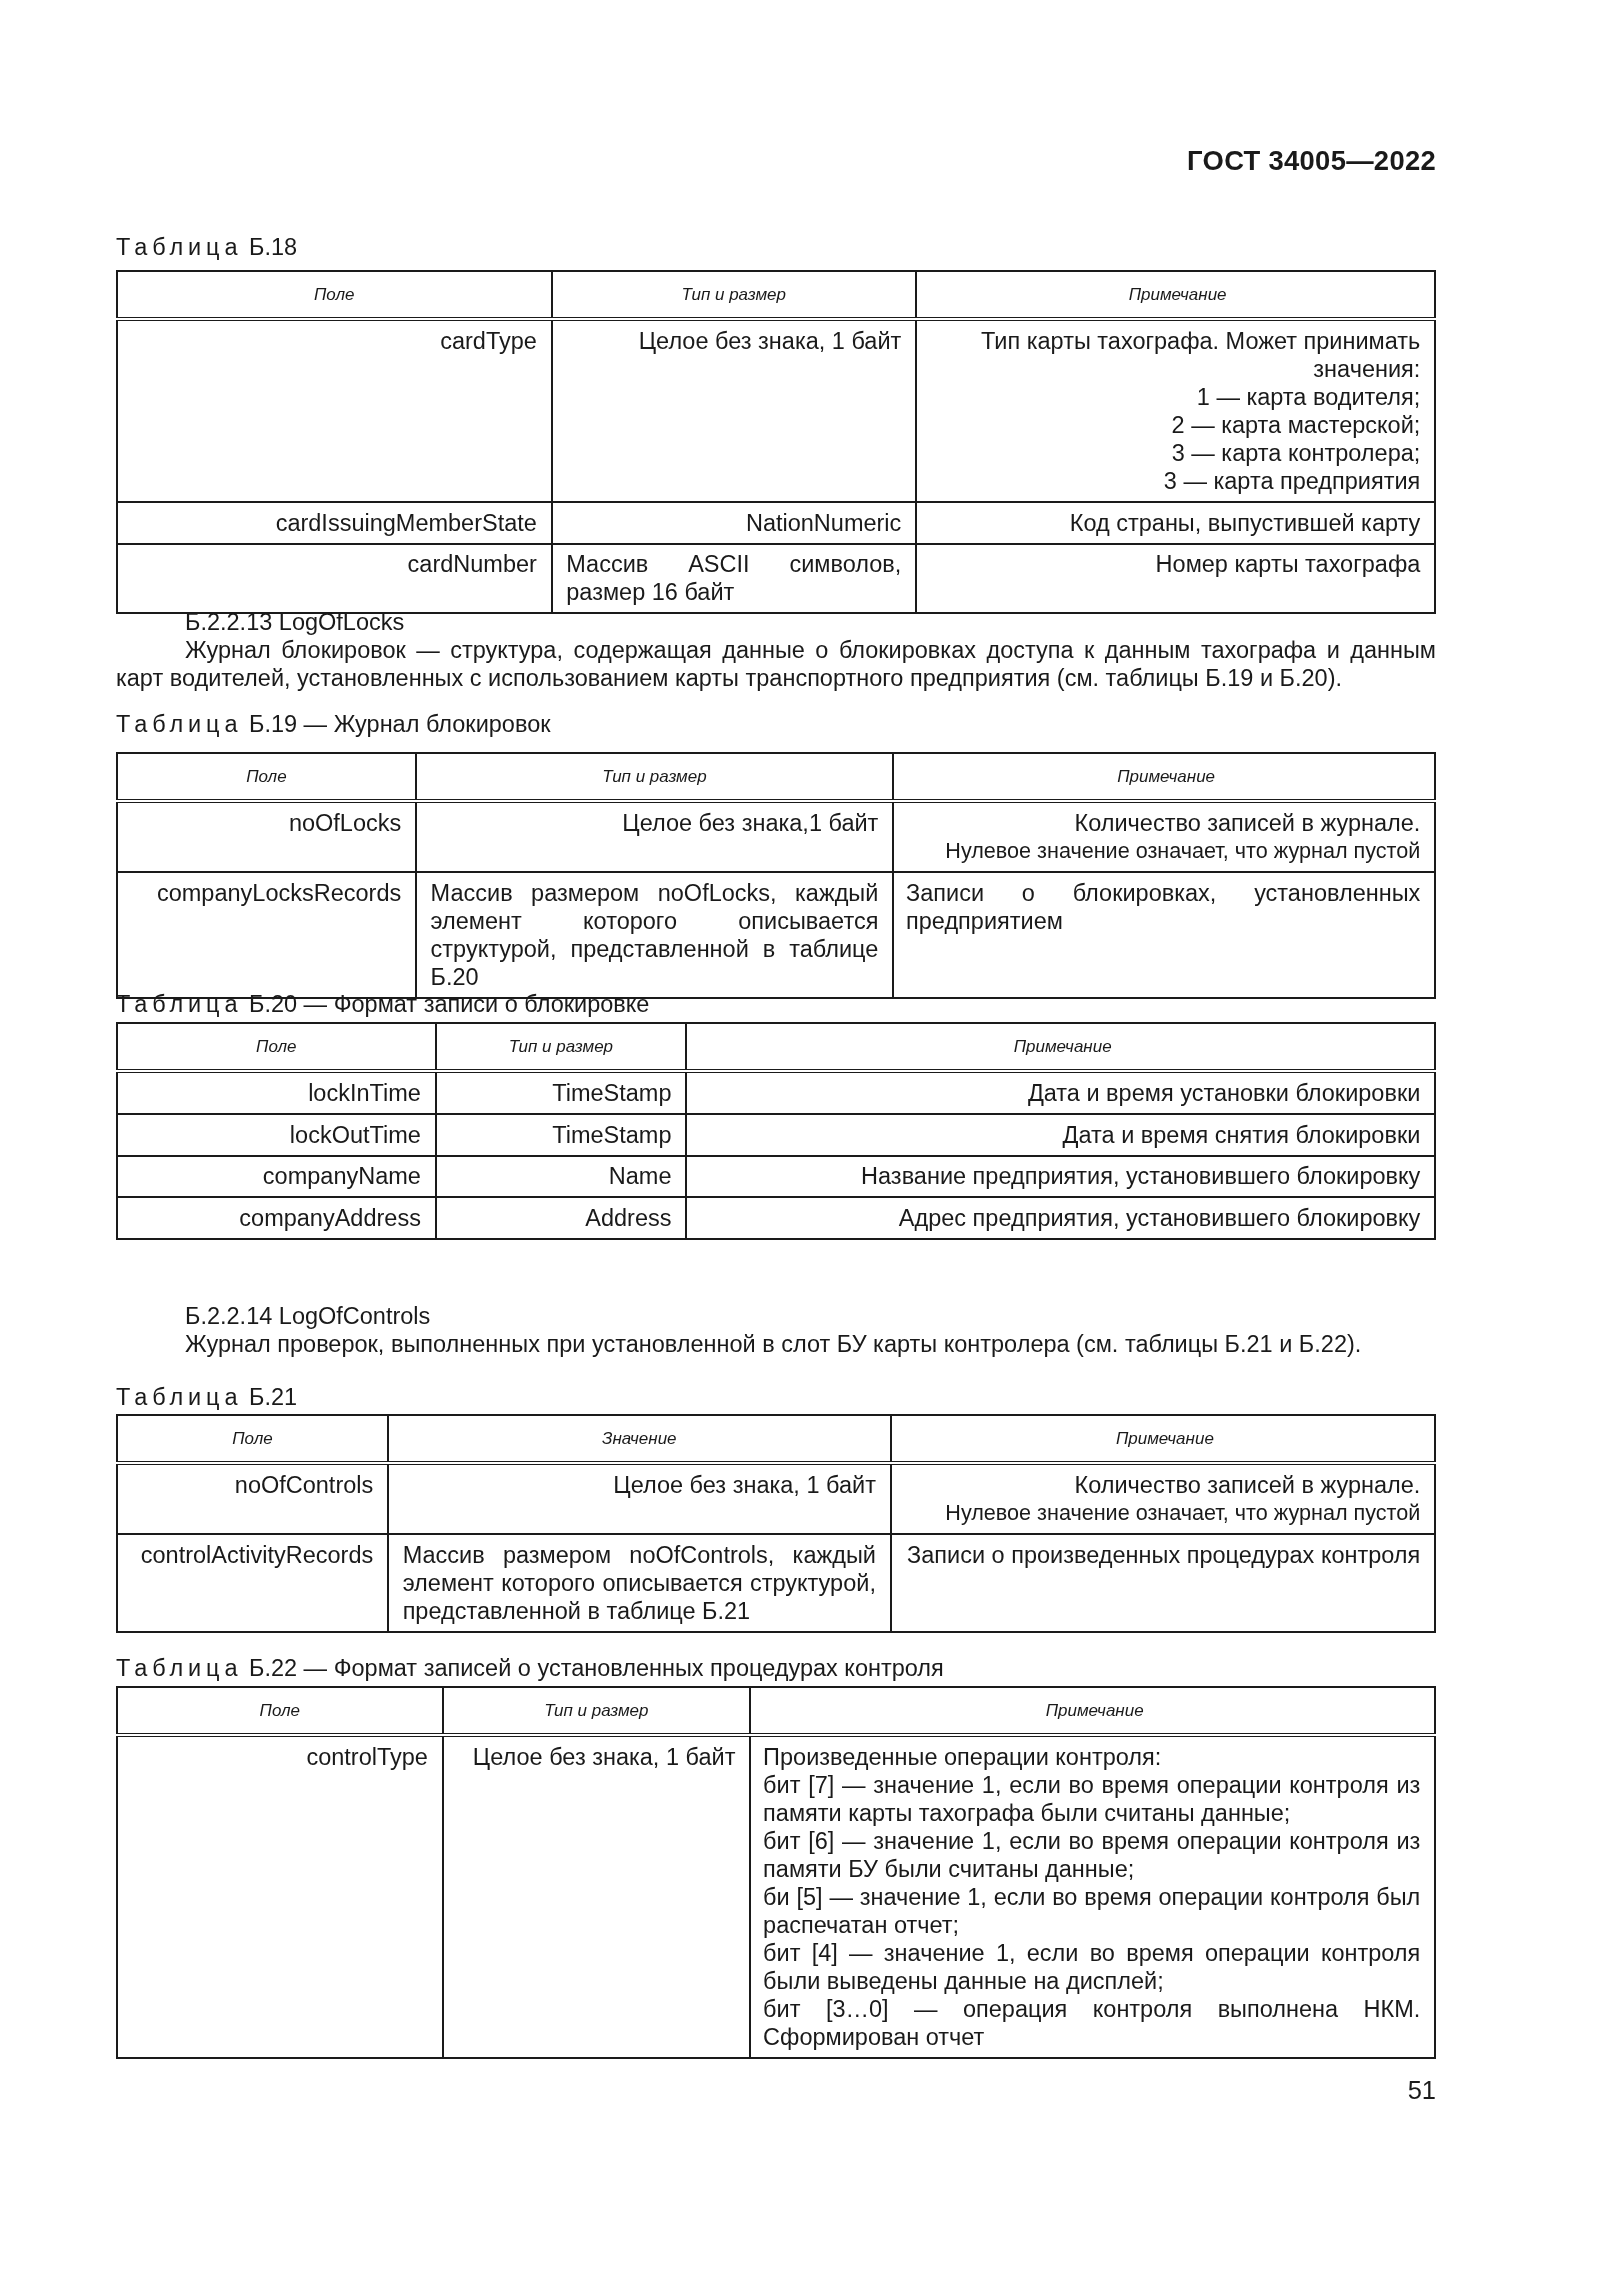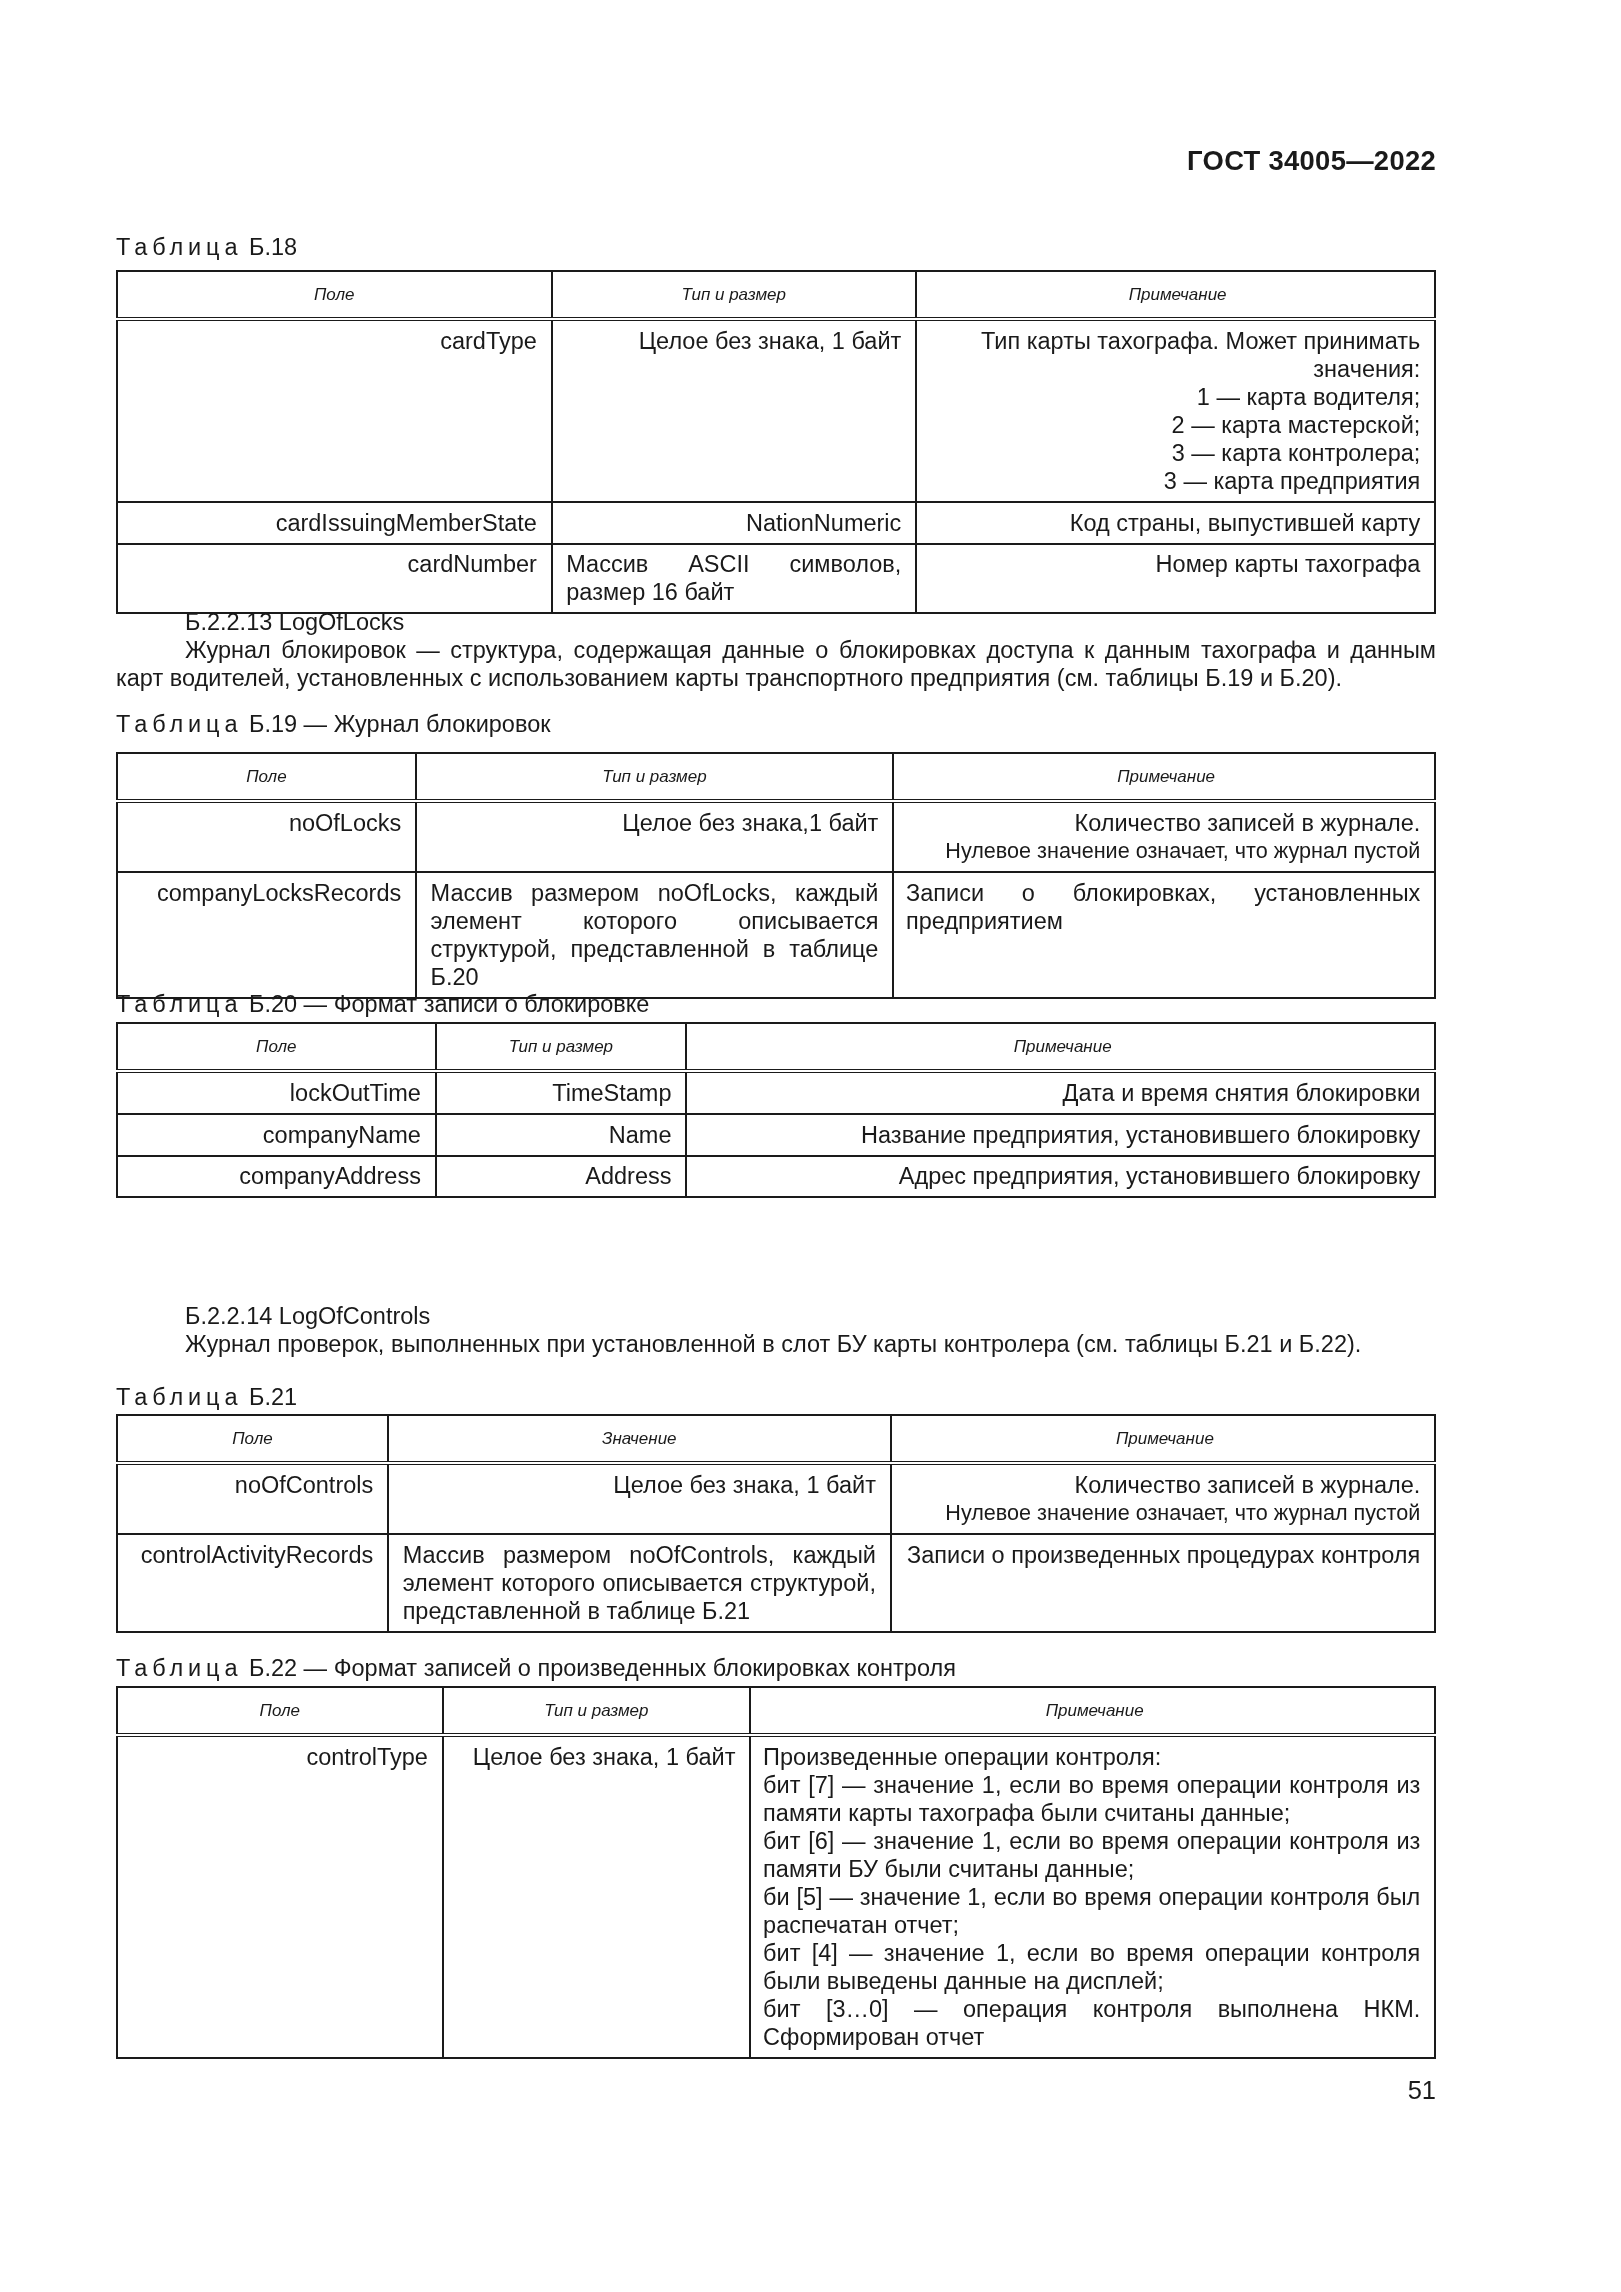--- a/index.html
+++ b/index.html
@@ -144,20 +144,25 @@
     </colgroup>
   <thead>
       <tr>
     <th>Поле</th>
     <th>Тип и размер</th>
     <th>Примечание</th>
   </tr>
     </thead>
   <tbody>
     <tr>
+      <td>lockInTime</td>
+      <td>TimeStamp</td>
+      <td>Дата и время установки блокировки</td>
+    </tr>
+    <tr>
       <td>lockOutTime</td>
       <td>TimeStamp</td>
       <td>Дата и время снятия блокировки</td>
     </tr>
     <tr>
       <td>companyName</td>
       <td>Name</td>
       <td>Название предприятия, установившего блокировку</td>
     </tr>
     <tr>
@@ -203,21 +208,21 @@
       <td>controlActivityRecords</td>
       <td class="just">Массив размером noOfControls, каждый элемент которого описывается структурой, представленной в таблице Б.21</td>
       <td>Записи о произведенных процедурах контроля</td>
     </tr>
   </tbody>
 </table>
 
 <div class="caption" style="top:1648px;">
   <span class="spaced">Таблица</span>
   <span>Б.22</span>
-  <span>— Формат записей о произведенных блокировках контроля</span>
+  <span>— Формат записей о установленных процедурах контроля</span>
 </div>
 <table class="doc" style="top:1686px;">
   <colgroup>
       <col style="width:326px">
       <col style="width:308px">
       <col style="width:686px">
     </colgroup>
   <thead>
       <tr>
     <th>Поле</th>

